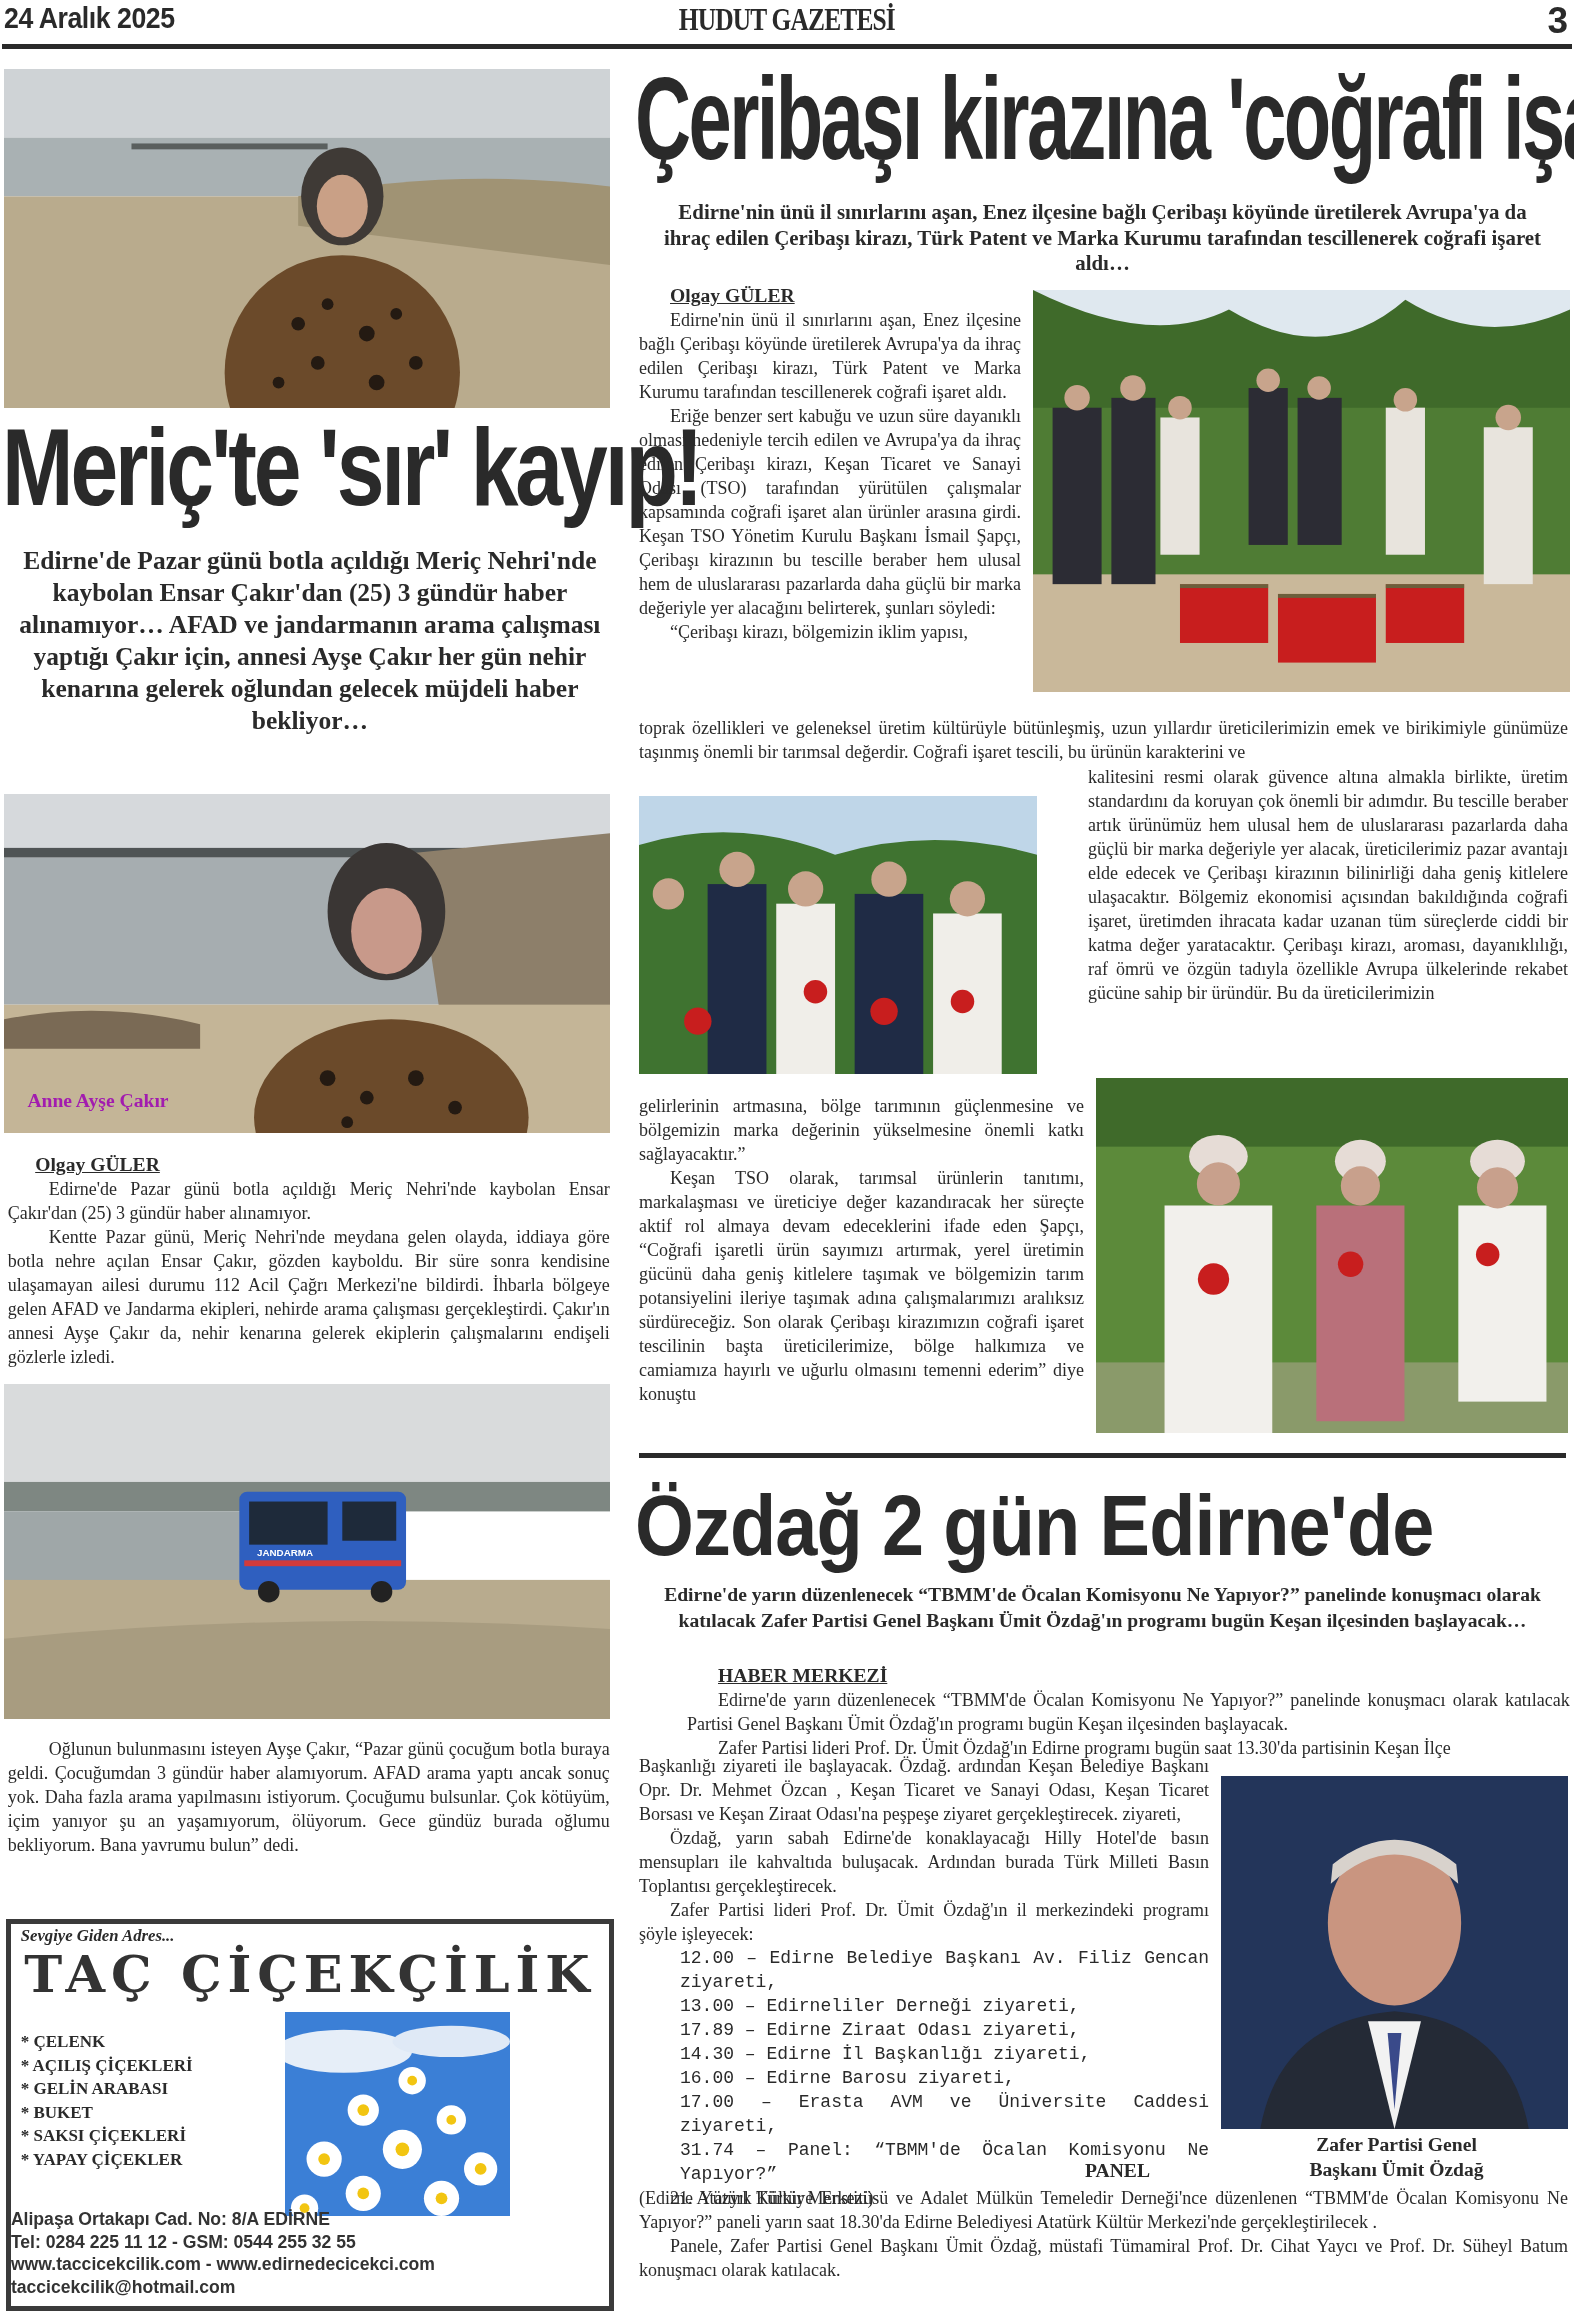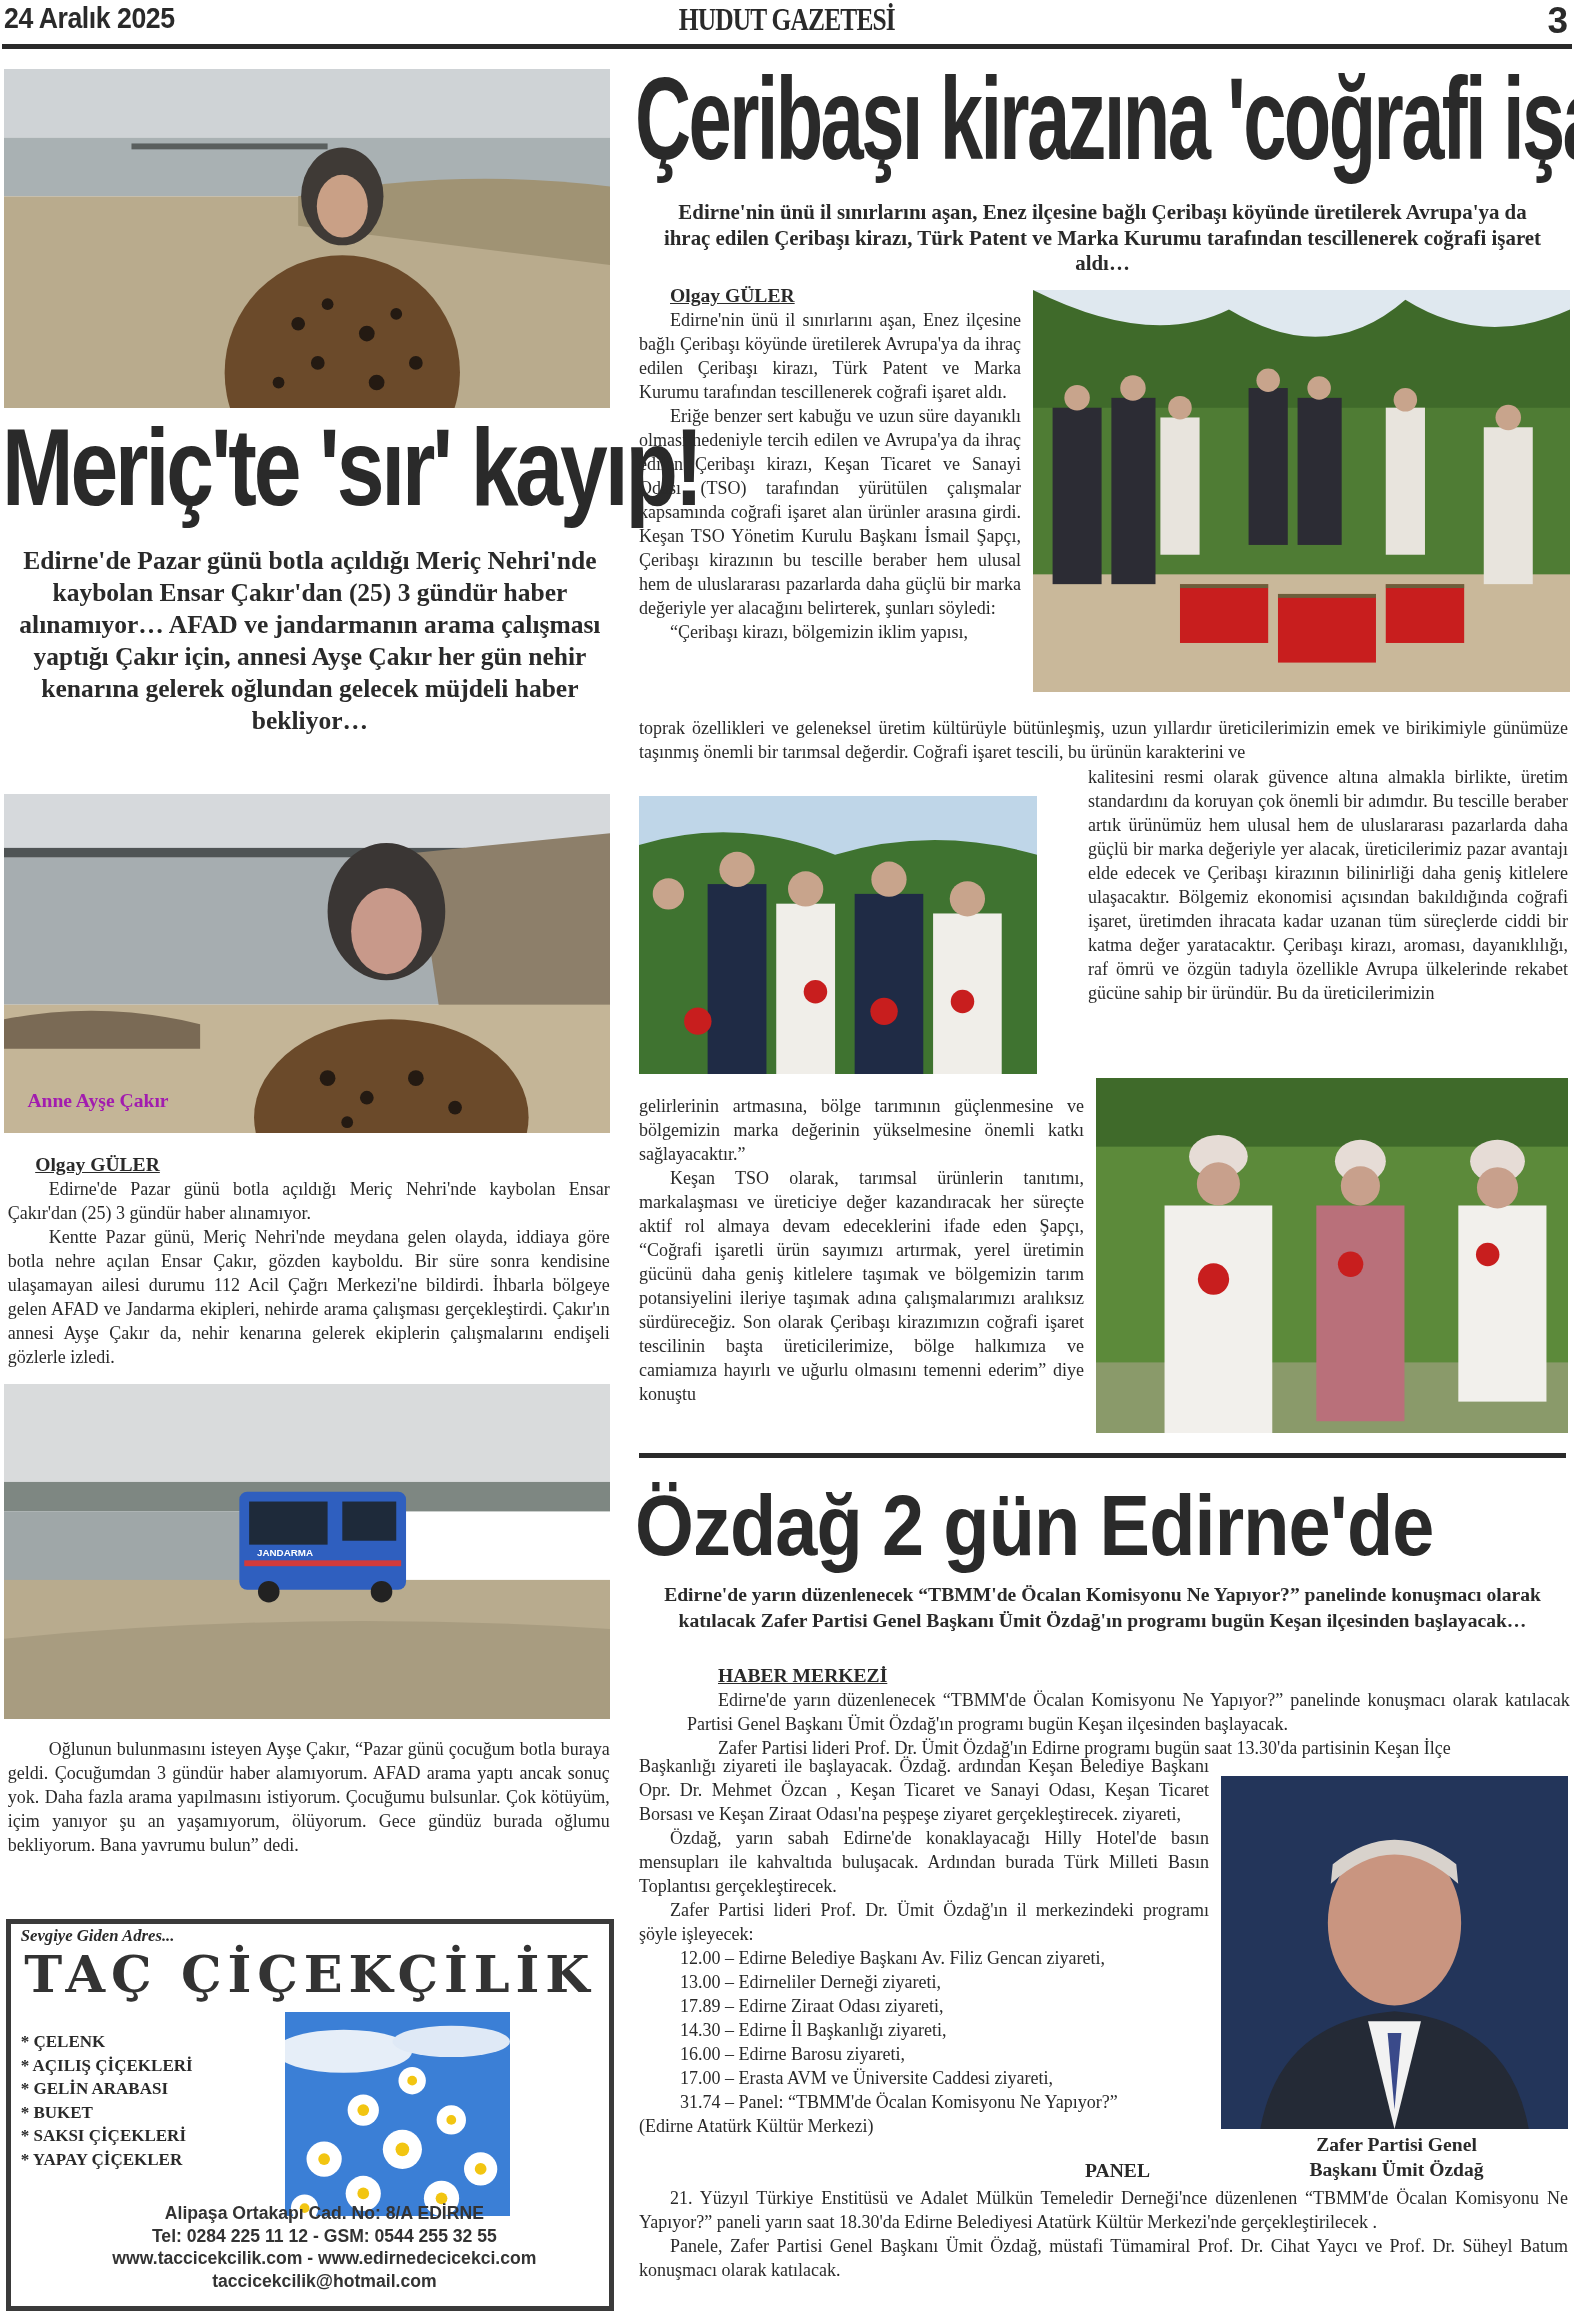--- a/index.html
+++ b/index.html
@@ -39,24 +39,24 @@
   .caption { font-weight: bold; font-size: 19.6px; color: #a21caf; }
 
   .section-rule { left: 639px; top: 1453px; width: 927px; height: 4.9px; background: #2a2a2a; }
 
   
   .ad { left: 5.9px; top: 1919px; width: 608px; height: 392px; border: 5.9px solid #3a3a3a; background: #fff; }
   .ad-tag { position: absolute; left: 9.8px; top: 2px; font-style: italic; font-weight: bold; font-size: 16.7px; }
   .ad-brand { position: absolute; left: 0; width: 100%; top: 19.6px; text-align: center; font-family: "DejaVu Serif", serif; font-weight: bold; font-size: 51px; letter-spacing: 5.9px; color: #333; }
   .ad-list { position: absolute; left: 9.8px; top: 106px; font-weight: bold; font-size: 17px; line-height: 23.5px; list-style: none; }
   .ad-photo { left: 274px; top: 88px; width: 225px; height: 204px; }
-  .ad-contact { position: absolute; left: 0; width: 100%; top: 278px; text-align: center; font-family: "Liberation Sans", sans-serif; font-weight: bold; font-size: 17.6px; line-height: 22.5px; color: #333; padding-left: 29px; }
+  .ad-contact { position: absolute; left: 0; width: 100%; top: 284px; text-align: left; font-family: "Liberation Sans", sans-serif; font-weight: bold; font-size: 17.6px; line-height: 22.5px; color: #333; }
 
   .sched { font-size: 18px; line-height: 24px; }
-  .sched div { padding-left: 41px; }
+  .sched div { padding-left: 41px; font-family: Liberation Mono, monospace; }
 </style>
 </head>
 <body>
 
 <div class="abs mast-date">24 Aralık 2025</div>
 <div class="abs mast-title"><span>HUDUT GAZETESİ</span></div>
 <div class="abs mast-page">3</div>
 <div class="abs mast-rule"></div>
 
 <div class="photo" style="left:3.9px;top:69px;width:606px;height:339px;">

